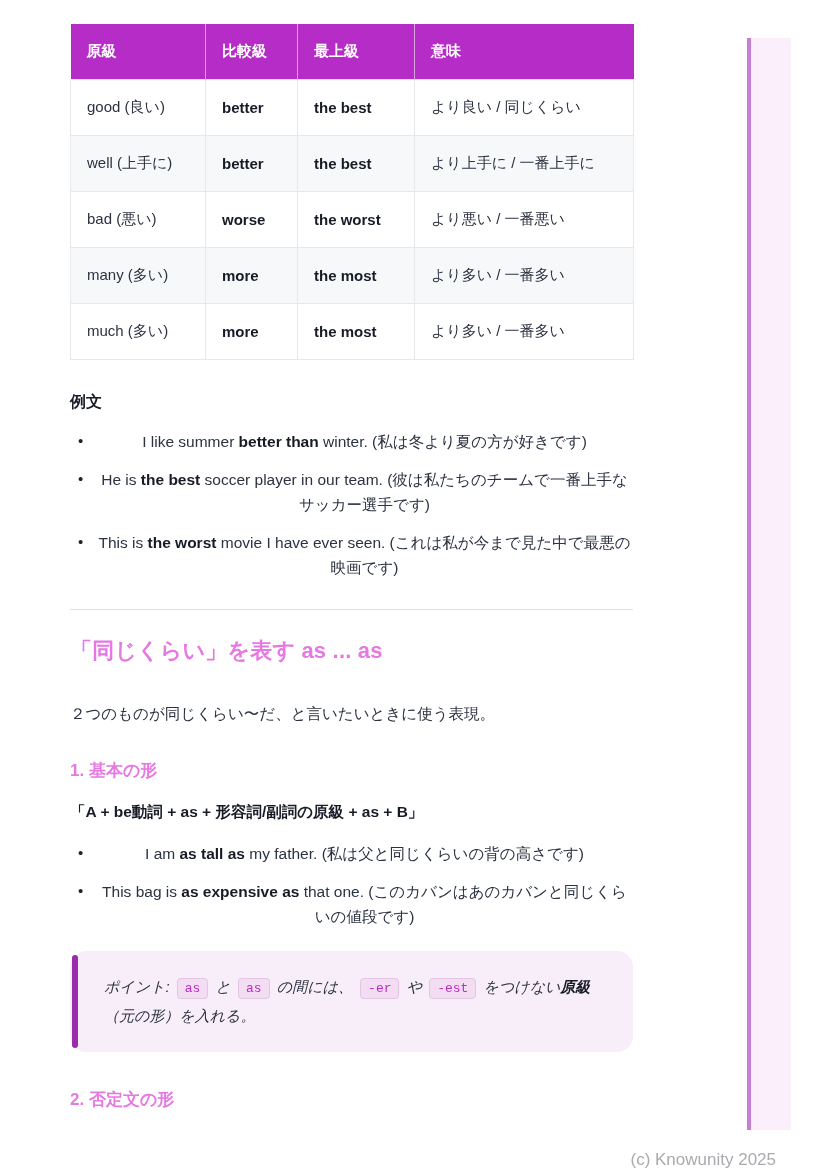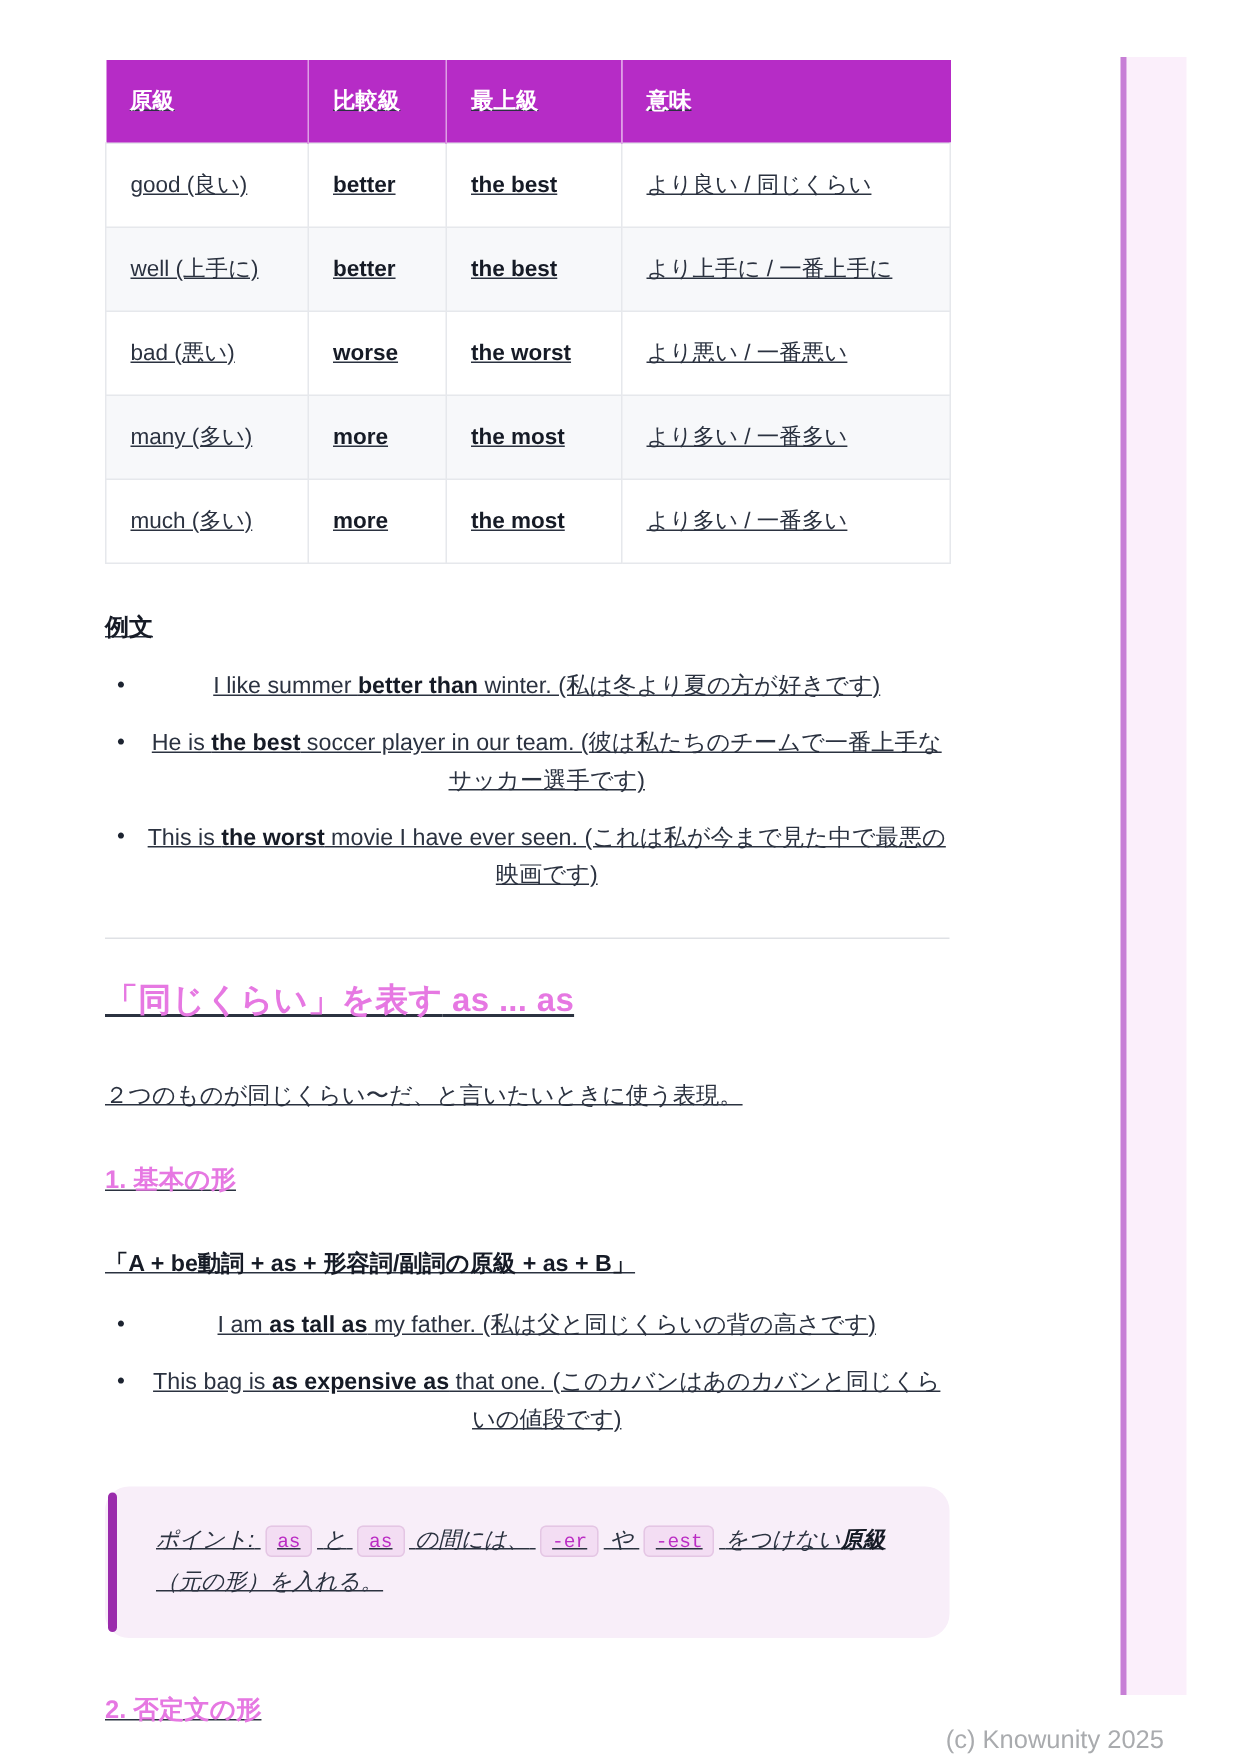--- a/index.html
+++ b/index.html
@@ -16,21 +16,21 @@
     --text:#2b3240;
     --bold-text:#161b26;
     --watermark:#a9abae;
     --strip-line:#c77fd6;
     --strip-band:#fbeffb;
   }
   *{margin:0;padding:0;box-sizing:border-box;}
   html,body{width:828px;height:1171px;background:#ffffff;overflow:hidden;
     font-family:"Liberation Sans","DejaVu Sans",sans-serif;color:var(--text);}
   .page{position:relative;width:828px;height:1171px;}
-  .content{position:absolute;left:70px;top:40px;width:563px;text-decoration:underline;}
+  .content{position:absolute;left:70px;top:24px;width:563px;}
 
   
   table{border-collapse:collapse;table-layout:fixed;width:563px;font-size:15px;}
   col.c1{width:135px}col.c2{width:92px}col.c3{width:117px}col.c4{width:219px}
   thead th{background:var(--header-bg);color:var(--header-text);font-weight:bold;
     text-align:left;padding:18px 16px;border-right:1px solid rgba(255,255,255,.55);font-size:15px;}
   thead th:last-child{border-right:none;}
   tbody td{padding:18px 16px;border:1px solid var(--border);background:#fff;color:var(--text);}
   tbody tr:nth-child(even) td{background:var(--row-alt);}
   td.b{font-weight:bold;color:var(--bold-text);}
@@ -39,25 +39,25 @@
   .h-examples{margin-top:32px;font-size:16px;font-weight:bold;color:var(--bold-text);}
   ul{list-style:none;margin-top:16px;text-align:center;}
   li{position:relative;padding-left:26px;margin-bottom:13px;font-size:15.5px;line-height:1.62;}
   li::before{content:"•";position:absolute;left:8px;top:0;color:#1c2330;font-size:15px;}
   li strong{color:var(--bold-text);}
   .divider{border:none;border-top:1px solid #dfe1e5;margin:28px 0 0 0;}
   .h-main{margin-top:26px;font-size:22px;font-weight:bold;color:var(--pink);letter-spacing:.2px;}
   .h-main .en{font-weight:bold;}
   .intro{margin-top:38px;font-size:15.5px;}
   .h-sub{margin-top:34px;font-size:17px;font-weight:bold;color:var(--pink);}
-  .formula{margin-top:34px;font-size:15.5px;font-weight:bold;color:var(--bold-text);}
+  .formula{margin-top:20px;font-size:15.5px;font-weight:bold;color:var(--bold-text);}
   .as-list{margin-top:18px;}
 
   
-  .callout{margin-top:32px;background:var(--callout-bg);border-radius:16px;
+  .callout{margin-top:22px;background:var(--callout-bg);border-radius:16px;
     padding:22px 26px 22px 34px;position:relative;font-style:italic;font-size:15px;line-height:1.9;}
   .callout::before{content:"";position:absolute;left:2px;top:4px;bottom:4px;width:6px;
     border-radius:4px;background:var(--callout-bar);}
   .chip{font-family:"Liberation Mono","DejaVu Sans Mono",monospace;font-style:normal;
     font-size:13px;color:var(--chip-text);background:var(--chip-bg);
     border:1px solid var(--chip-border);border-radius:4px;padding:2px 7px;margin:0 3px;white-space:nowrap;}
   .callout strong{font-style:italic;color:var(--bold-text);}
   .h-sub2{margin-top:36px;font-size:17px;font-weight:bold;color:var(--pink);}
 
   

